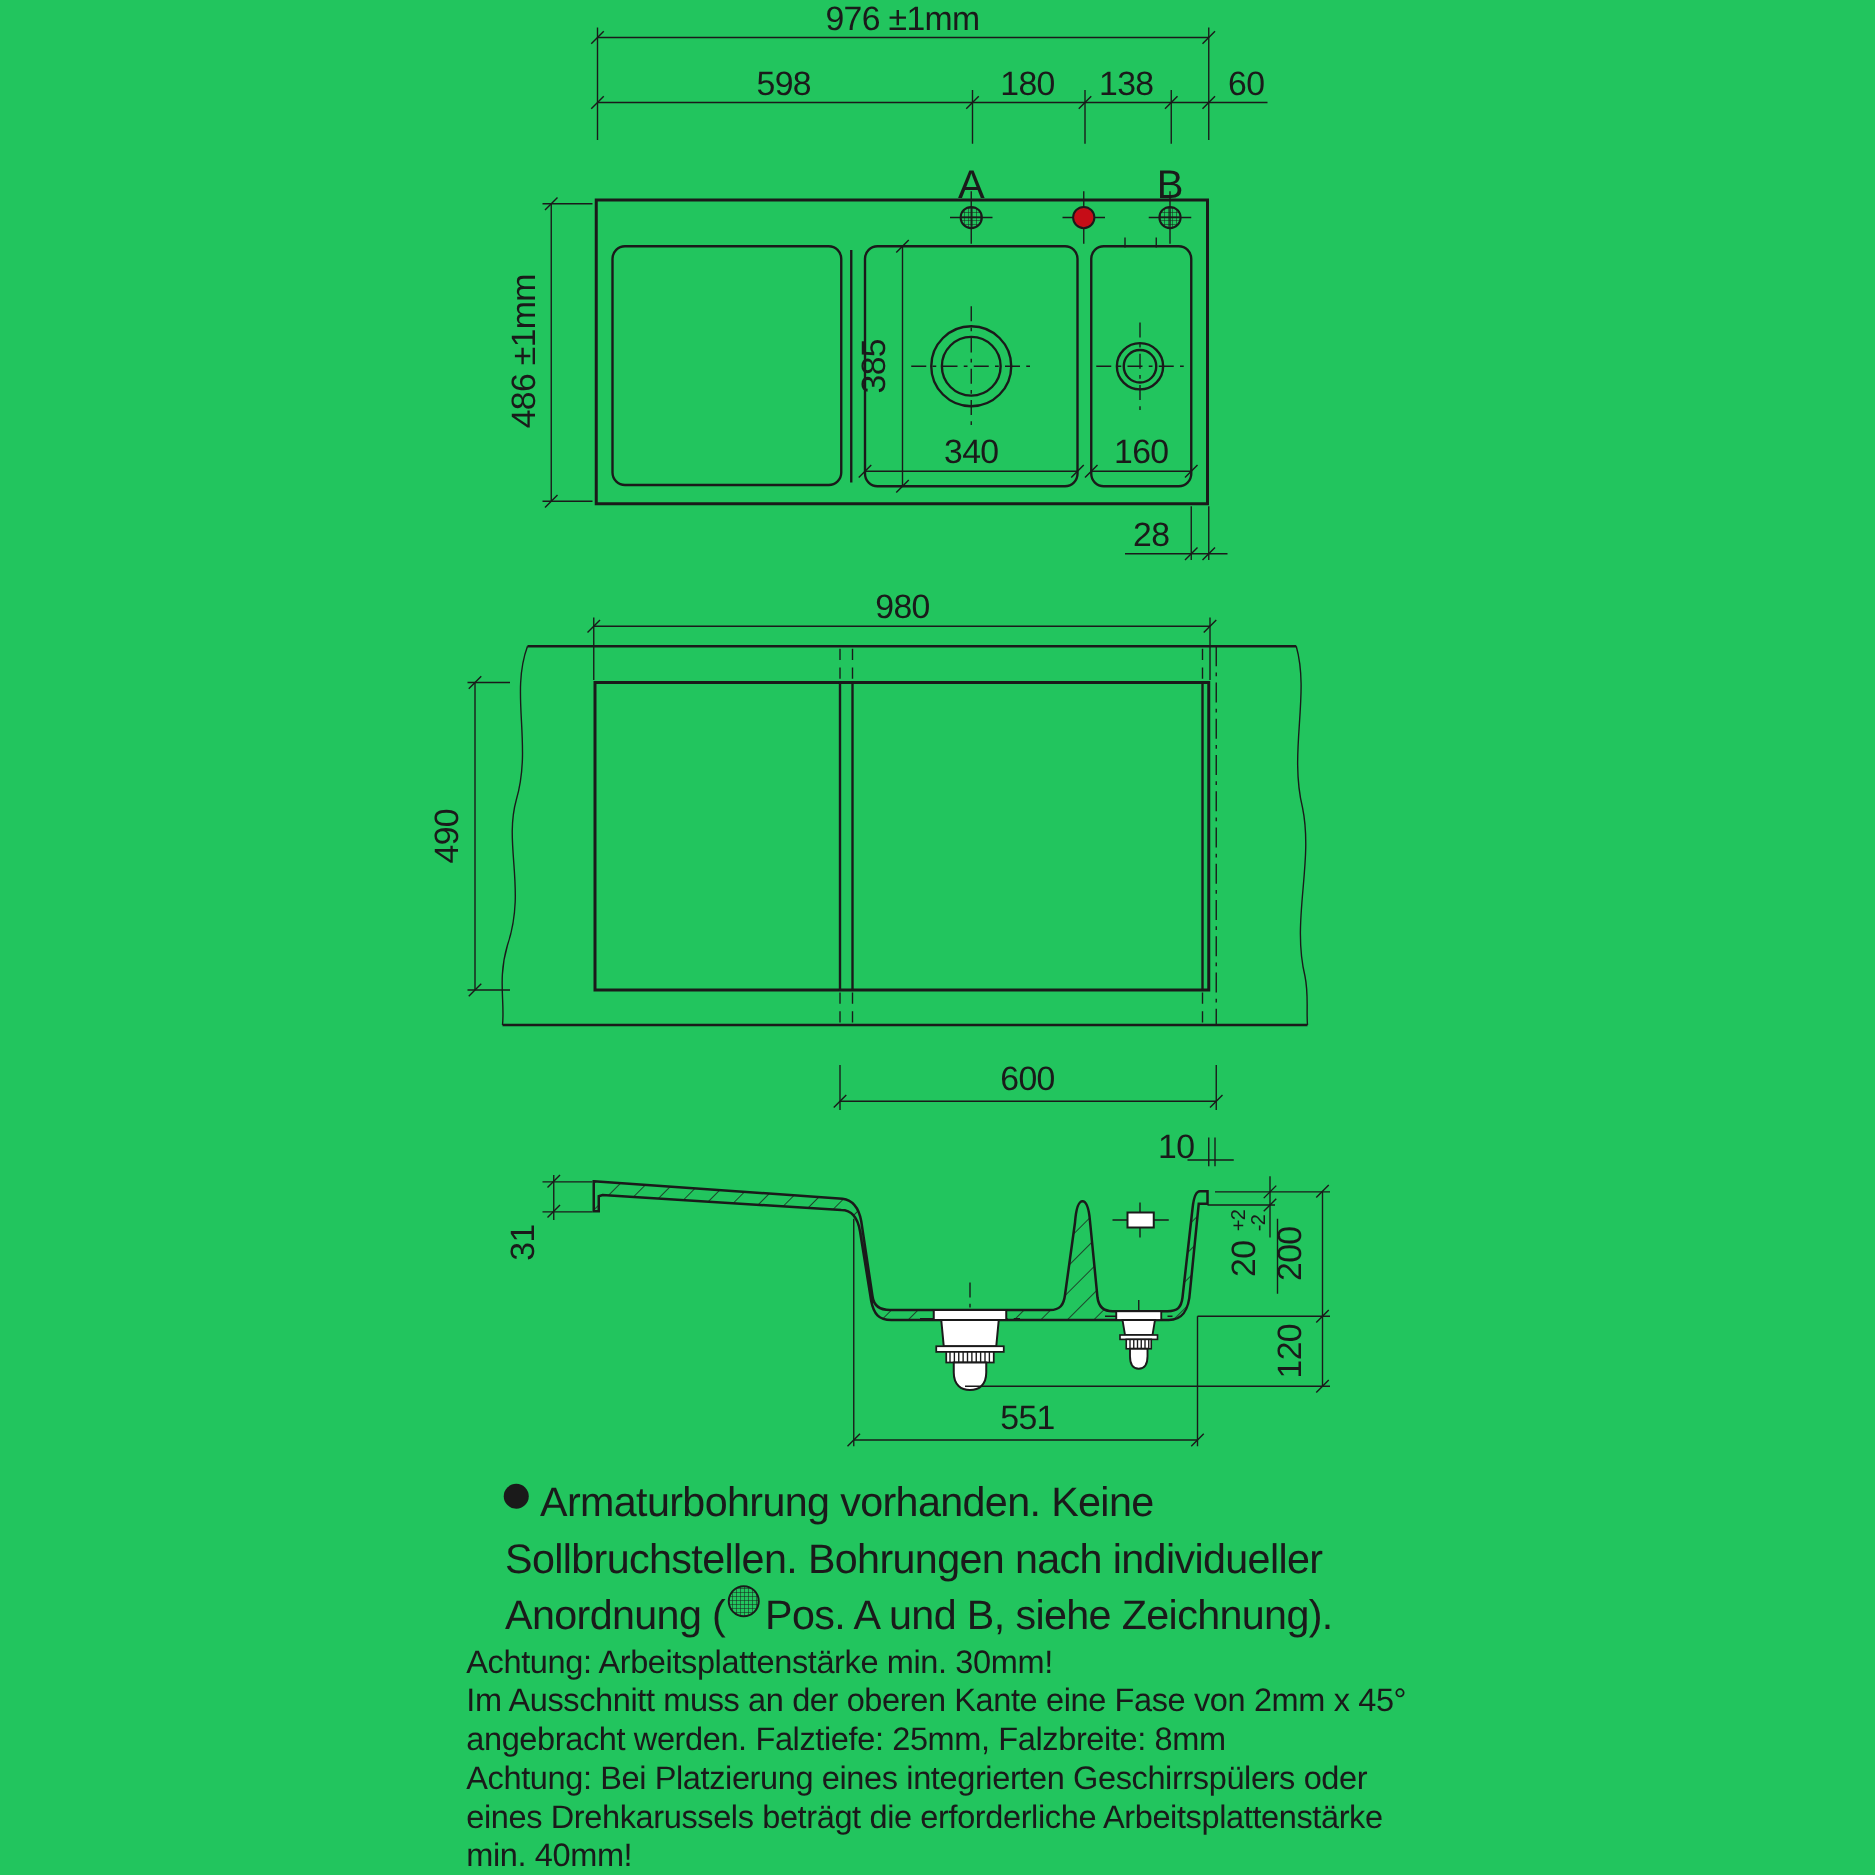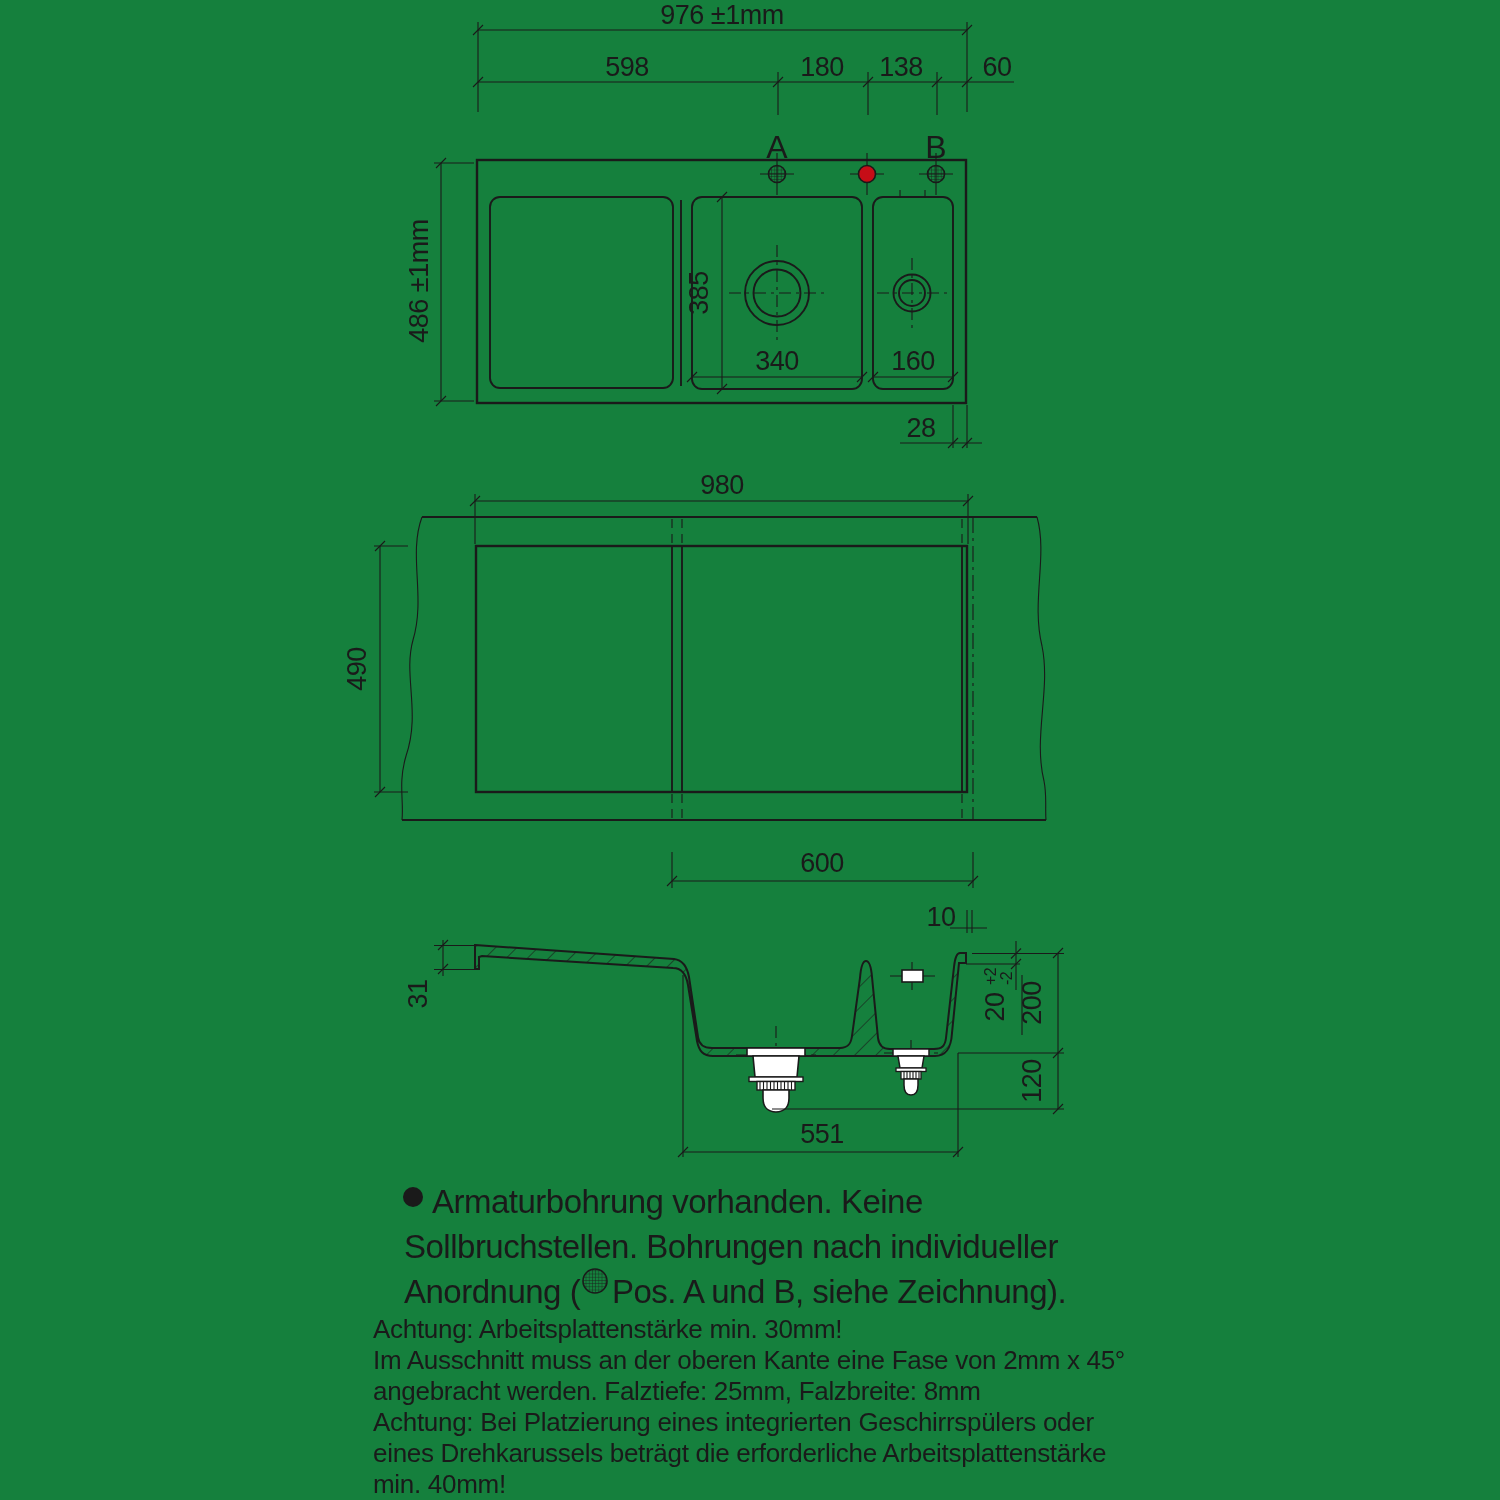--- a/index.html
+++ b/index.html
@@ -1,16 +1,16 @@
 <!DOCTYPE html>
 <html><head>
 <meta charset="utf-8">
 <style>
   html,body{margin:0;padding:0;background:#ffffff;}
-  #canvas{position:relative;width:1500px;height:1500px;background:#15803d;overflow:hidden;}
+  #canvas{position:relative;width:1500px;height:1500px;background:#22c55e;overflow:hidden;}
   svg{position:absolute;left:0;top:0;}
   text{font-family:"Liberation Sans","DejaVu Sans",sans-serif;fill:#1a1a1a;}
   .dim{font-size:27px;letter-spacing:-0.5px;}
   .big{font-size:32px;}
   .tol{font-size:16px;letter-spacing:-0.5px;}
   .note{font-size:33px;letter-spacing:-0.5px;}
   .warn{font-size:26px;letter-spacing:-0.3px;}
   .thick{stroke:#1a1a1a;stroke-width:2.4;fill:none;}
   .med{stroke:#1a1a1a;stroke-width:1.9;fill:none;}
   .thin{stroke:#1a1a1a;stroke-width:1.1;fill:none;}

